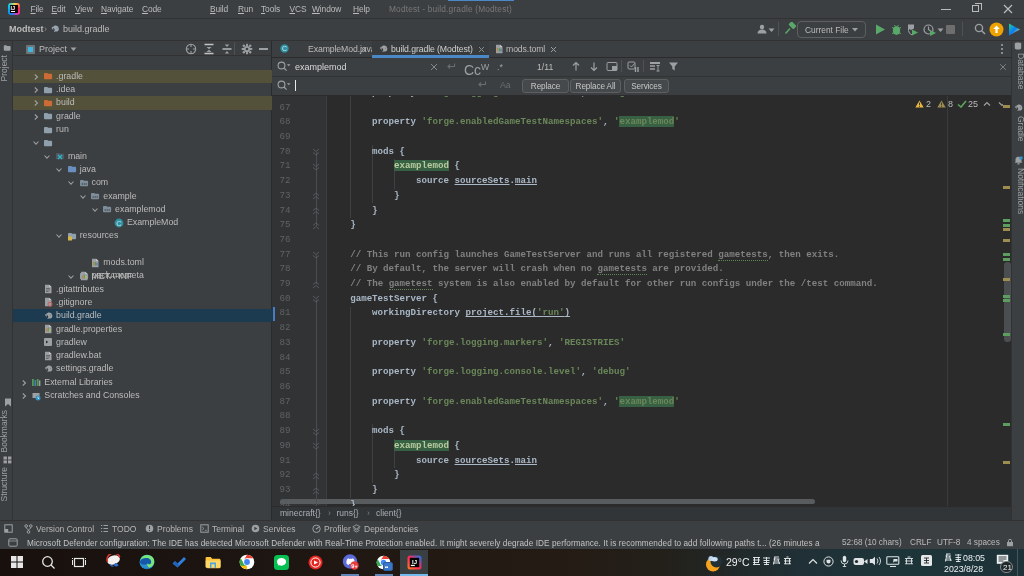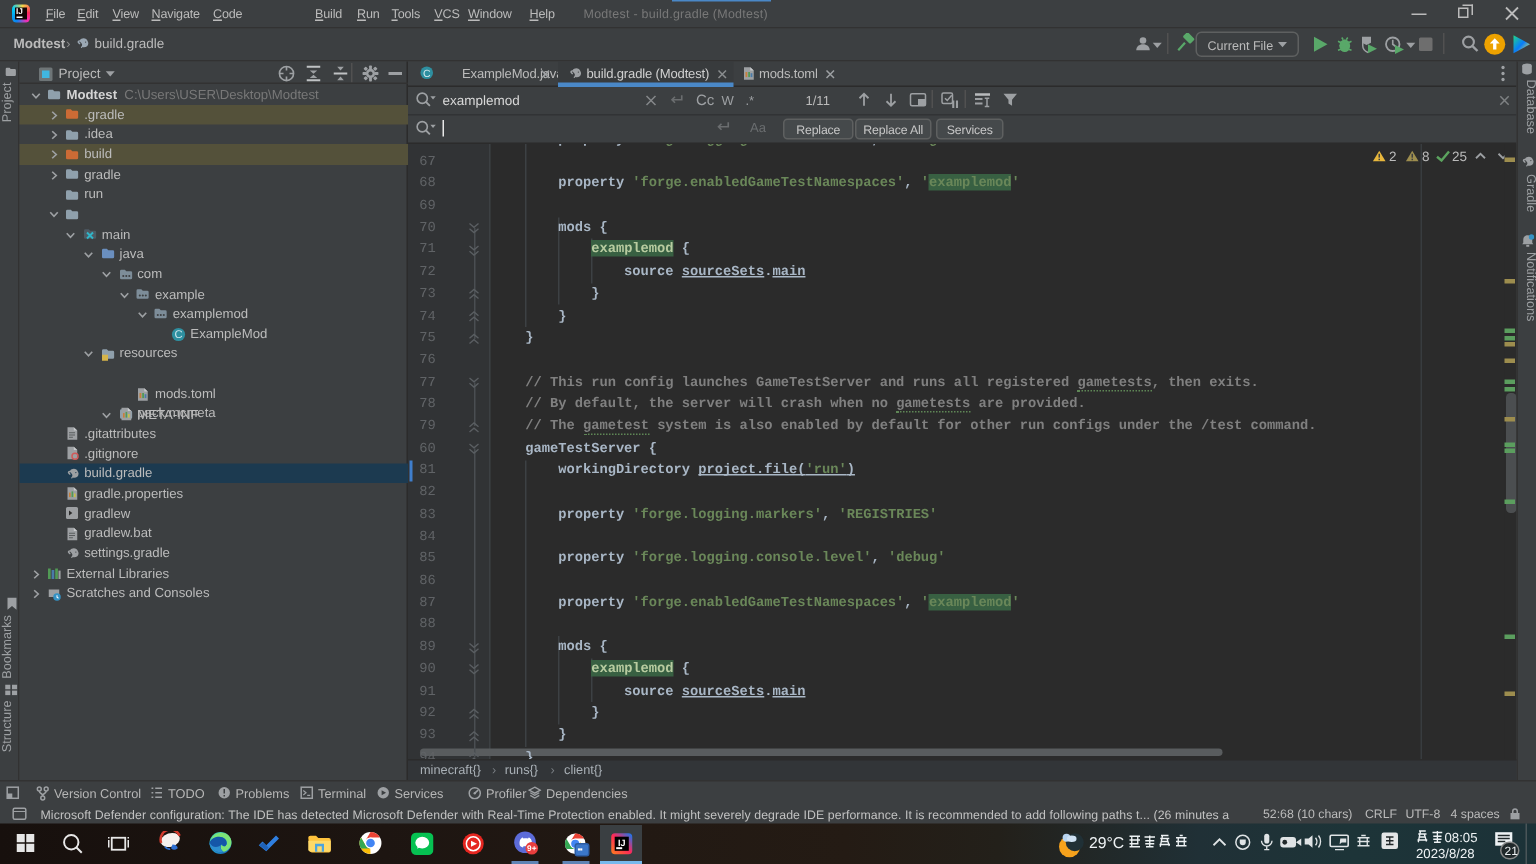--- a/index.html
+++ b/index.html
@@ -145,33 +145,20 @@
         <rect x="9.4" y="2" width="2.6" height="2.6" rx="0.6" transform="rotate(45 10.7 3.3)"></rect>
         <rect x="2" y="9.4" width="2.6" height="2.6" rx="0.6" transform="rotate(45 3.3 10.7)"></rect>
       </g>
       <circle cx="7" cy="7" r="1.6" fill="#3c3f41"></circle>
     </svg>
 <div class="abs" style="left:259px;top:48px;width:9px;height:1.5px;background:#9da0a3;"></div>
 <div class="abs" style="left:13px;top:55px;width:259px;height:1px;background:#323232;"></div>
 <div class="abs" style="left:13px;top:69.8px;width:259px;height:13.3px;background:#54513a;"></div>
 <div class="abs" style="left:13px;top:96.4px;width:259px;height:13.3px;background:#54513a;"></div>
 <div class="abs" style="left:13px;top:309.2px;width:259px;height:13.3px;background:#1c3a50;"></div>
-<div class="abs" style="left:13px;top:56.5px;width:259px;height:13.3px;overflow:hidden;">
-      <div style="position:absolute;left:6.8px;top:3px;">
-        <svg width="8" height="8" style="flex:none;">
-          <path d="M1.5 2.5 L4 5.2 L6.5 2.5" stroke="#9da0a3" stroke-width="1.1" fill="none"></path>
-        </svg>
-      </div>
-      <div style="position:absolute;left:18.3px;top:1.5px;">
-        <svg width="10" height="10" viewBox="0 0 10 10">
-          <path fill="#8fa0ac" d="M1 2.8 q0-.9.9-.9 h2.3 l1 .9 h3 q.9 0 .9.9 v3.6 q0 .9-.9.9 h-6.3 q-.9 0-.9-.9z"></path>
-        </svg>
-      </div>
-      <div style="position:absolute;left:31.3px;top:1px;font-size:8.8px;color:#bcbcbc;white-space:nowrap;"><b style="color:#d4d4d4;">Modtest</b>&nbsp; <span style="color:#787878;">C:\Users\USER\Desktop\Modtest</span></div>
-    </div>
 <div class="abs" style="left:13px;top:69.8px;width:259px;height:13.3px;overflow:hidden;">
       <div style="position:absolute;left:18.6px;top:3px;">
         <svg width="8" height="8" style="flex:none;">
           <path d="M2.8 1.5 L5.5 4 L2.8 6.5" stroke="#9da0a3" stroke-width="1.1" fill="none"></path>
         </svg>
       </div>
       <div style="position:absolute;left:30.1px;top:1.5px;">
         <svg width="10" height="10" viewBox="0 0 10 10">
           <path fill="#cc6b35" d="M1 2.8 q0-.9.9-.9 h2.3 l1 .9 h3 q.9 0 .9.9 v3.6 q0 .9-.9.9 h-6.3 q-.9 0-.9-.9z"></path>
         </svg>
@@ -522,21 +509,21 @@
       <path d="M11 3.5 l2 2.4 2-2.4z" fill="#9da0a3" transform="scale(0.9)"></path>
     </svg>
 <div class="abs" style="left:295px;top:61.5px;font-size:9px;color:#d8d8d8;">examplemod</div>
 <div class="abs" style="left:295px;top:80px;width:1.3px;height:11px;background:#e8e8e8;"></div>
 <svg class="abs" style="left:430px;top:63px;" width="8" height="8">
       <path d="M1 1 L7 7 M7 1 L1 7" stroke="#85888a" stroke-width="1"></path>
     </svg>
 <svg class="abs" style="left:446px;top:62px;" width="10" height="9" viewBox="0 0 10 9">
       <path d="M8.5 1.5 v3 h-6 M4 2.5 L2 4.5 L4 6.5" stroke="#6a6d6f" fill="none" stroke-width="1.1"></path>
     </svg>
-<div class="abs" style="left:464px;top:61.5px;font-size:10px;color:#9da0a3;">Cc</div>
+<div class="abs" style="left:464px;top:61.5px;font-size:14px;color:#9da0a3;">Cc</div>
 <div class="abs" style="left:481px;top:61.5px;font-size:8.7px;color:#9da0a3;">W</div>
 <div class="abs" style="left:497px;top:61.5px;font-size:8.7px;color:#9da0a3;">.*</div>
 <div class="abs" style="left:537px;top:61.5px;font-size:8.7px;color:#bbbbbb;">1/11</div>
 <svg class="abs" style="left:571px;top:61px;" width="10" height="11" viewBox="0 0 10 11">
       <path d="M5 9.5 V2 M2 4.5 L5 1.5 L8 4.5" stroke="#9da0a3" fill="none" stroke-width="1.2"></path>
     </svg>
 <svg class="abs" style="left:589px;top:61px;" width="10" height="11" viewBox="0 0 10 11">
       <path d="M5 1.5 V9 M2 6.5 L5 9.5 L8 6.5" stroke="#9da0a3" fill="none" stroke-width="1.2"></path>
     </svg>
 <svg class="abs" style="left:606px;top:61px;" width="12" height="11" viewBox="0 0 12 11">

